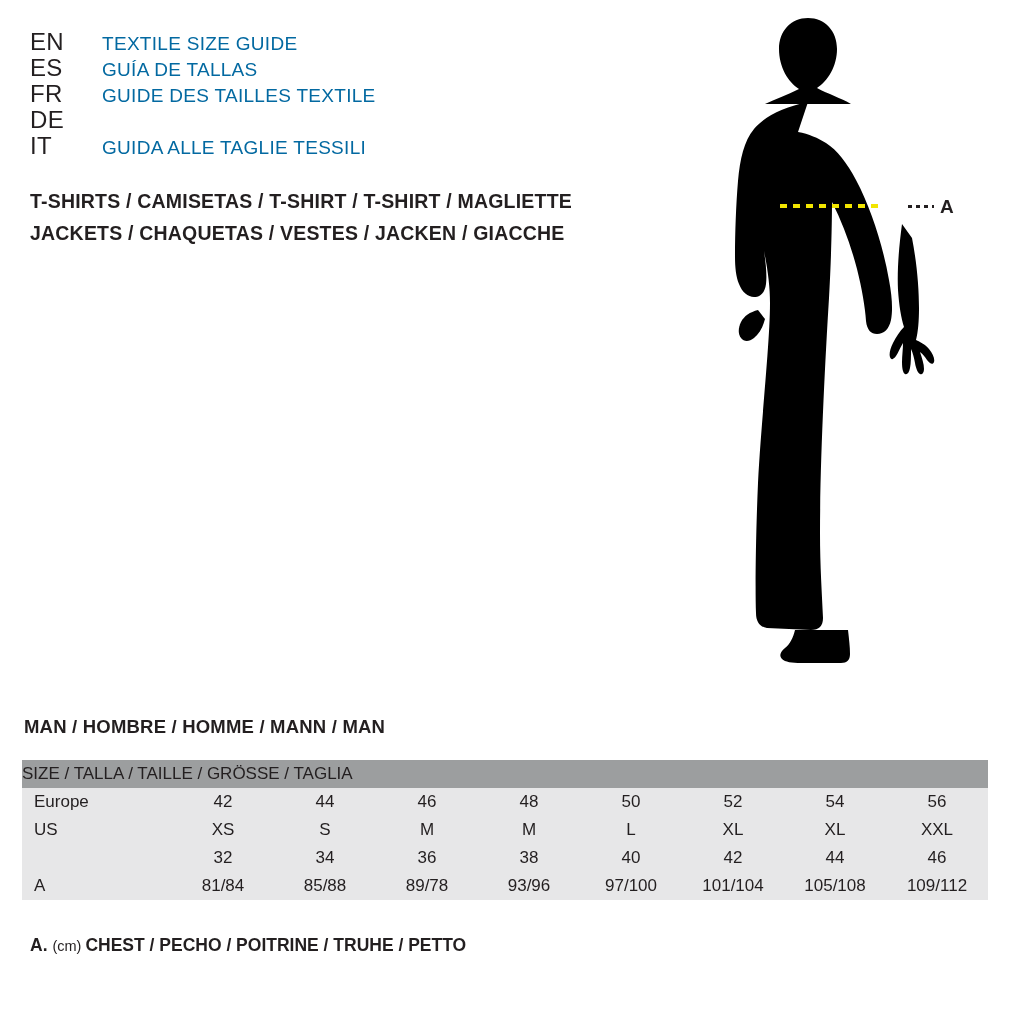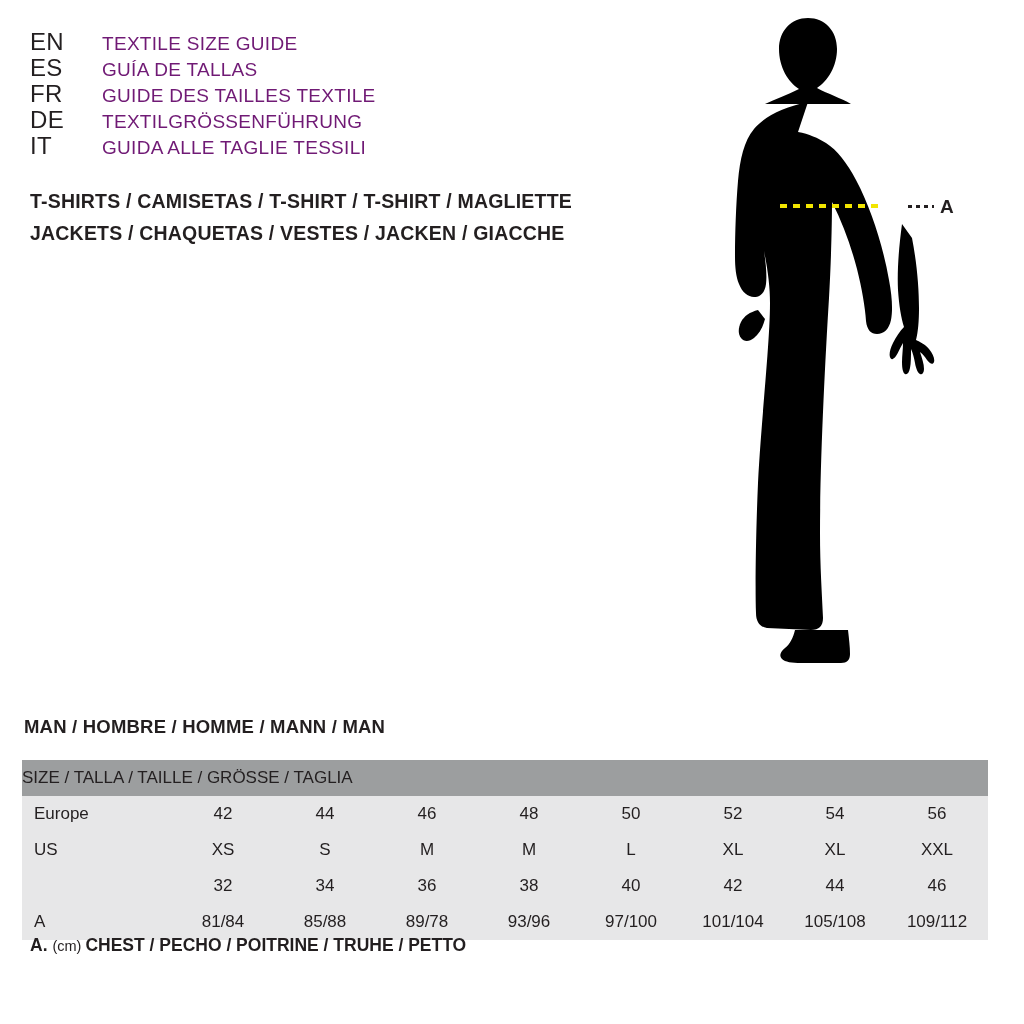--- a/index.html
+++ b/index.html
@@ -33,21 +33,21 @@
     letter-spacing: 0.3px;
   }
   .lang-code {
     width: 72px;
     flex: 0 0 72px;
     font-size: 24px;
     color: #231f20;
   }
   .lang-text {
     font-size: 19px;
-    color: #701a75;
+    color: #0369a1;
   }
 
   
   .garment-lines {
     position: absolute;
     left: 30px;
     top: 185px;
     width: 640px;
   }
   .garment-line {
@@ -98,21 +98,21 @@
     position: absolute;
     left: 22px;
     top: 760px;
     width: 966px;
   }
   table.size-table {
     width: 966px;
     border-collapse: collapse;
     font-size: 17px;
   }
-  table.size-table tr { height: 36px; }
+  table.size-table tr { height: 28px; }
   table.size-table td {
     padding: 0;
     vertical-align: middle;
   }
   .row-head td {
     background: #9c9e9f;
     color: #231f20;
     font-size: 17px;
     text-align: left;
     padding-left: 12px;
@@ -155,21 +155,20 @@
     <div class="lang-row">
       <span class="lang-code">ES</span>
       <span class="lang-text">GUÍA DE TALLAS</span>
     </div>
     <div class="lang-row">
       <span class="lang-code">FR</span>
       <span class="lang-text">GUIDE DES TAILLES TEXTILE</span>
     </div>
     <div class="lang-row">
       <span class="lang-code">DE</span>
-      <span class="lang-text">TEXTILGRÖSSENFÜHRUNG</span>
     </div>
     <div class="lang-row">
       <span class="lang-code">IT</span>
       <span class="lang-text">GUIDA ALLE TAGLIE TESSILI</span>
     </div>
   </div>
 
   <div class="garment-lines">
     <div class="garment-line">T-SHIRTS / CAMISETAS / T-SHIRT / T-SHIRT / MAGLIETTE</div>
     <div class="garment-line">JACKETS / CHAQUETAS / VESTES / JACKEN / GIACCHE</div>

